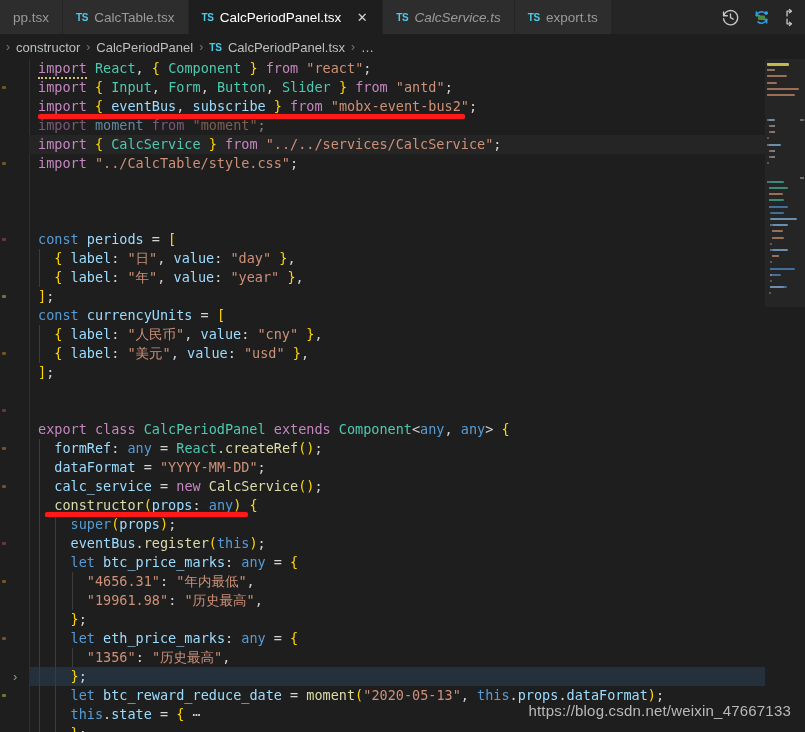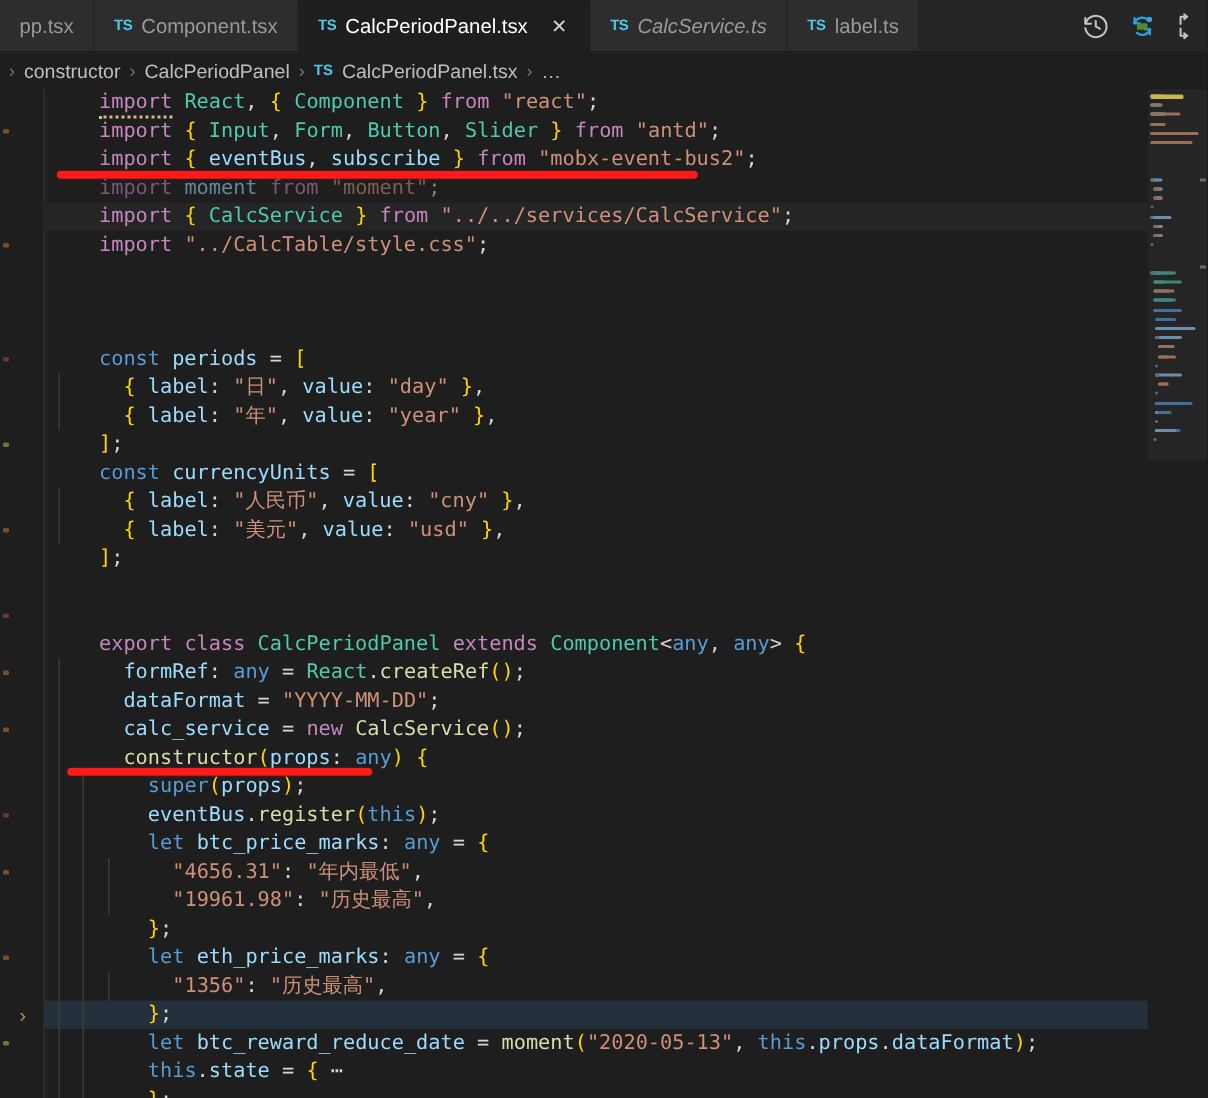--- a/index.html
+++ b/index.html
@@ -90,21 +90,21 @@
     padding-left:38px;box-sizing:border-box;
   }
   .line.hl-band::before{
     content:"";position:absolute;left:29px;top:0;
     width:741px;height:19px;background:#252526;z-index:0;
   }
   .line.cur::before{
     content:"";position:absolute;left:29px;top:0;
     width:741px;height:19px;background:#24303c;z-index:0;
   }
-  .line > span{position:relative;z-index:1;margin-left:28px;}
+  .line > span{position:relative;z-index:1;}
   .line.dim{opacity:.55;}
 
   
   .iguide{
     position:absolute;width:1px;background:#3b3b3b;z-index:0;
   }
 
   
   .kw{color:#c586c0;}        
   .kw2{color:#569cd6;}       
@@ -153,37 +153,37 @@
 <div class="app">
 
   <div class="tabbar">
 
     <div class="tab">
       <span class="tab-label">pp.tsx</span>
     </div>
 
     <div class="tab">
       <span class="ts-badge">TS</span>
-      <span class="tab-label">Component.tsx</span>
+      <span class="tab-label">CalcTable.tsx</span>
     </div>
 
     <div class="tab active">
       <span class="ts-badge">TS</span>
       <span class="tab-label">CalcPeriodPanel.tsx</span>
       <span class="tab-close">✕</span>
     </div>
 
     <div class="tab italic">
       <span class="ts-badge">TS</span>
       <span class="tab-label">CalcService.ts</span>
     </div>
 
     <div class="tab">
       <span class="ts-badge">TS</span>
-      <span class="tab-label">label.ts</span>
+      <span class="tab-label">export.ts</span>
     </div>
 
     <div class="tabbar-spacer"></div>
 
     <div class="tab-actions">
       <span>
         <svg width="19" height="19" viewBox="0 0 24 24" fill="none" stroke="#c5c5c5" stroke-width="1.7" stroke-linecap="round" stroke-linejoin="round">
           <path d="M3.5 9.5 A9 9 0 1 1 3.2 13.6"></path>
           <polyline points="3.2,5 3.2,9.8 8,9.8"></polyline>
           <polyline points="12,7.5 12,12.2 15.4,14.1"></polyline>
@@ -379,15 +379,16 @@
     <div class="scroll-deco">
         <div class="scroll-mark" style="top: 60px; background: rgb(107, 107, 107);"></div>
         <div class="scroll-mark" style="top: 118px; background: rgb(107, 107, 107);"></div>
       </div>
 
     <div id="annots">
         <div class="annot" style="left: 38px; top: 55px; width: 427px; height: 5px;"></div>
         <div class="annot" style="left: 45px; top: 453px; width: 203px; height: 5px;"></div>
       </div>
 
+    <div class="watermark">https://blog.csdn.net/weixin_47667133</div>
   </div>
 
 </div>
 
 </body></html>

